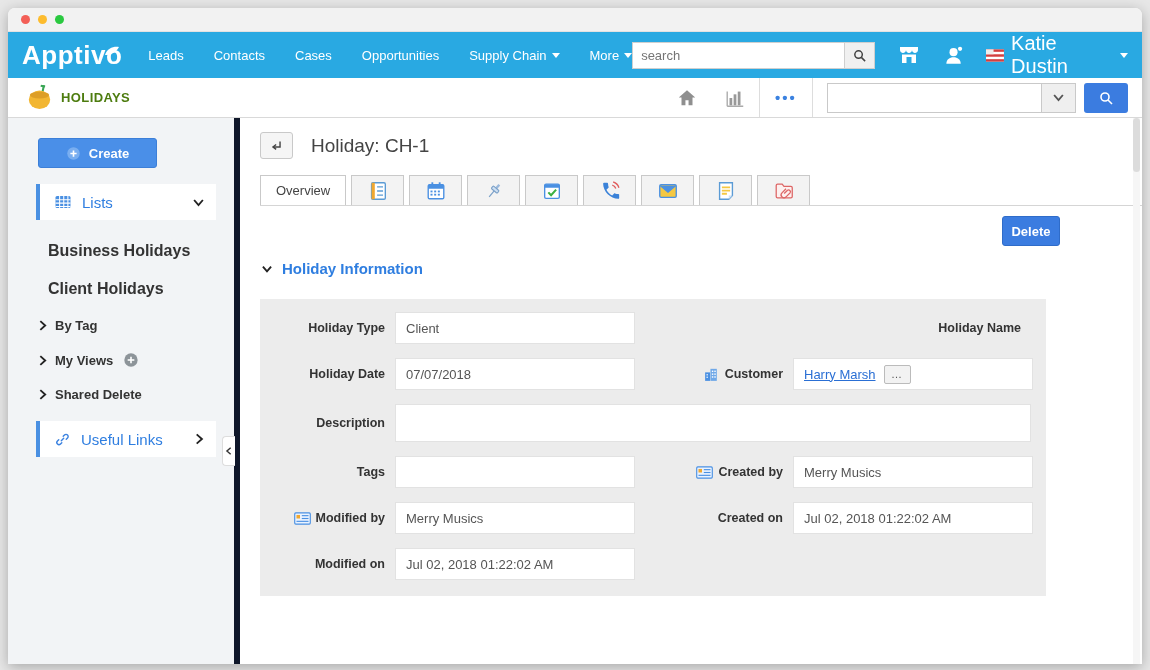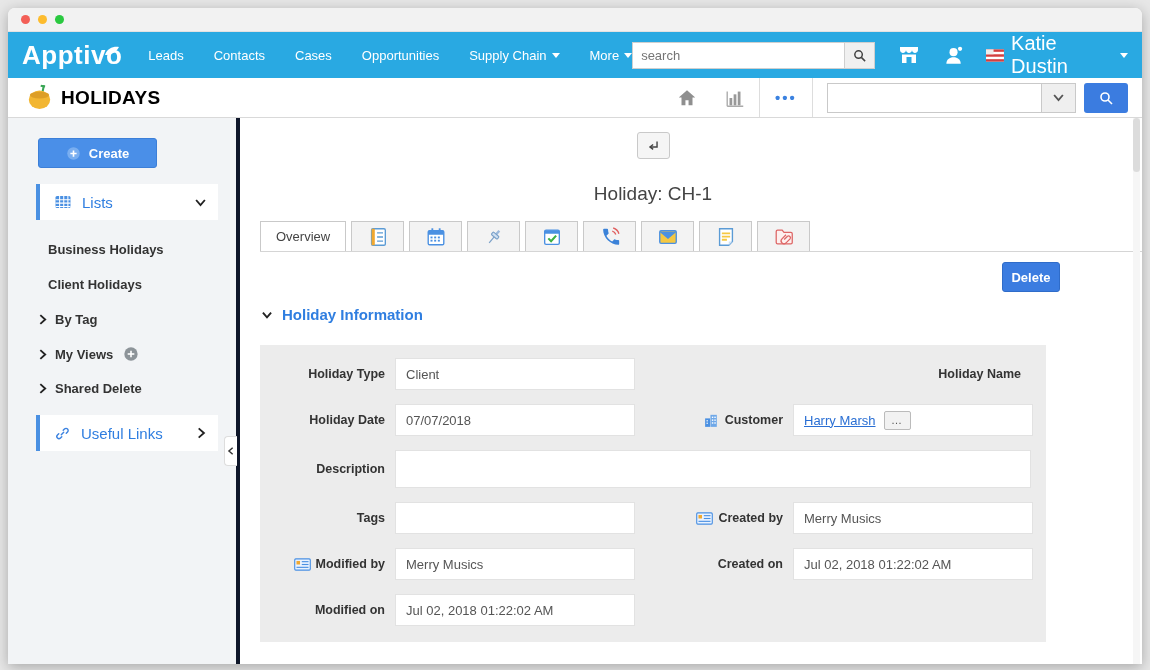--- a/index.html
+++ b/index.html
@@ -30,56 +30,56 @@
   .search-input { width:212px; height:27px; border:1px solid #cfcfcf; border-right:none;
     padding:0 8px; font-size:13px; color:#555; outline:none; }
   .search-btn { width:31px; height:27px; background:#f0f0f0; border:1px solid #cfcfcf;
     display:flex; align-items:center; justify-content:center; cursor:pointer; }
   .top-ico { margin-left:22px; cursor:pointer; display:flex; align-items:center; }
   .user { margin-left:20px; display:flex; align-items:center; gap:7px; font-size:20px; cursor:pointer; }
 
   
   .appheader { height:40px; background:#fff; border-bottom:1px solid #d9d9d9;
     display:flex; align-items:center; padding:0 14px 0 18px; flex:0 0 auto; }
-  .app-title { color:#000000; font-weight:bold; font-size:19px; letter-spacing:.4px; margin-left:8px; }
+  .app-title { color:#4d7c0f; font-weight:bold; font-size:13px; letter-spacing:.4px; margin-left:8px; }
   .appheader-right { margin-left:auto; display:flex; align-items:center; height:100%; }
   .hd-ico { width:48px; height:100%; display:flex; align-items:center; justify-content:center; cursor:pointer; }
   .hd-more { width:54px; height:100%; display:flex; align-items:center; justify-content:center;
     border-left:1px solid #ddd; border-right:1px solid #ddd; color:#3b82e0;
     font-size:15px; font-weight:bold; letter-spacing:2px; cursor:pointer; }
   .hd-search { display:flex; align-items:center; margin-left:14px; }
   .hd-input { width:214px; height:30px; border:1px solid #c9c9c9; border-right:none; outline:none;
     padding:0 8px; font-size:13px; }
   .hd-dd { width:35px; height:30px; background:#efefef; border:1px solid #c9c9c9;
     display:flex; align-items:center; justify-content:center; cursor:pointer; }
   .hd-go { width:44px; height:30px; background:#3b7ce0; border-radius:3px; margin-left:8px;
     display:flex; align-items:center; justify-content:center; cursor:pointer; }
 
   
   .bodyrow { flex:1; display:flex; min-height:0; }
-  .sidebar { width:232px; background:#f2f4f6; border-right:4px solid #0f172a;
+  .sidebar { width:232px; background:#f2f4f6; border-right:6px solid #0f172a;
     padding:20px 22px 0 28px; position:relative; flex:0 0 auto; }
   .create-btn { width:119px; height:30px; background:#4a8fe8; border:1px solid #3c7fd8; border-radius:3px;
     color:#fff; font-weight:bold; font-size:13px; display:flex; align-items:center;
     justify-content:center; gap:8px; cursor:pointer; margin-left:2px; }
   .side-card { background:#fff; margin:16px -4px 0 0; height:36px; display:flex; align-items:center;
     border-left:4px solid #4a90e2; padding:0 10px 0 14px; cursor:pointer; }
   .side-card .lbl { color:#2f7ee0; font-size:15px; margin-left:10px; }
   .side-card .spacer { flex:1; }
   .side-list { padding:22px 0 0 12px; }
-  .side-list-item { font-size:13px; font-weight:bold; color:#333; margin-bottom:20px; cursor:pointer; }
+  .side-list-item { font-size:16px; font-weight:bold; color:#333; margin-bottom:20px; cursor:pointer; }
   .tree-item { font-size:13px; font-weight:bold; color:#333; margin-bottom:19px; cursor:pointer;
     display:flex; align-items:center; gap:6px; margin-left:-12px; }
   .collapse-tab { position:absolute; right:-1px; top:318px; width:13px; height:30px;
     background:#fff; border:1px solid #ddd; border-right:none; border-radius:4px 0 0 4px;
     display:flex; align-items:center; justify-content:center; cursor:pointer; }
 
   .main { flex:1; background:#fff; padding:14px 0 0 20px; position:relative; min-width:0; }
   .main-inner { padding-right:96px; }
-  .back-row { display:flex; align-items:center; gap:24px;flex-direction:column; }
+  .back-row { display:flex; align-items:center; gap:18px; }
   .back-btn { width:33px; height:27px; background:#f5f5f5; border:1px solid #c9c9c9; border-radius:3px;
     display:flex; align-items:center; justify-content:center; cursor:pointer; }
   .page-title { font-size:19px; color:#444; }
   .tabs { display:flex; gap:5px; margin-top:16px; border-bottom:1px solid #d5d5d5;
     padding-bottom:0; margin-right:-96px; padding-right:96px; }
   .tab { height:30px; border:1px solid #c9c9c9; border-bottom:none; background:#f3f3f3;
     display:flex; align-items:center; justify-content:center; cursor:pointer; }
   .tab.text { padding:0 15px; font-size:13px; color:#444; background:#fff; }
   .tab.icon { width:53px; }
   .delete-row { display:flex; justify-content:flex-end; margin-top:10px; }

